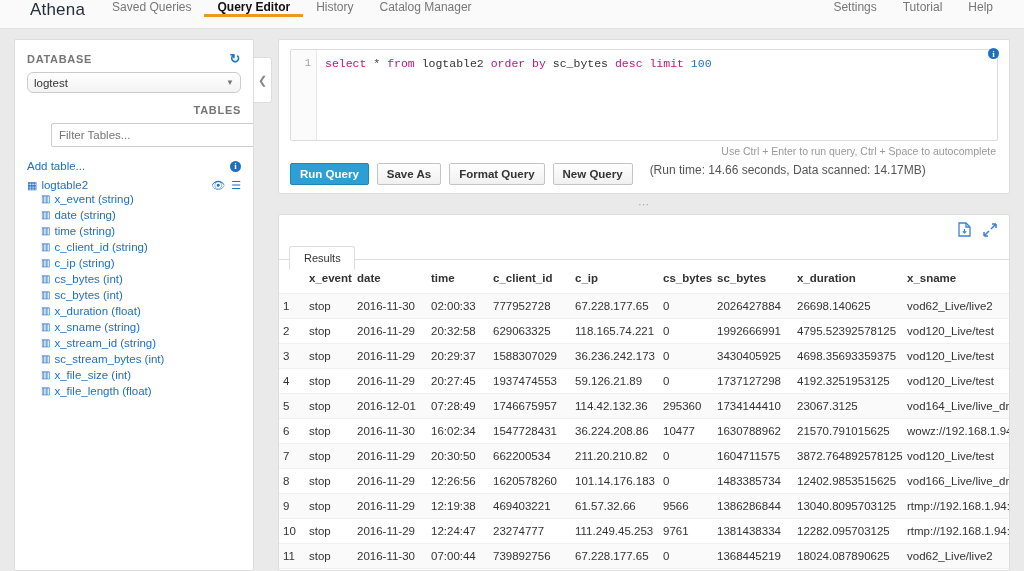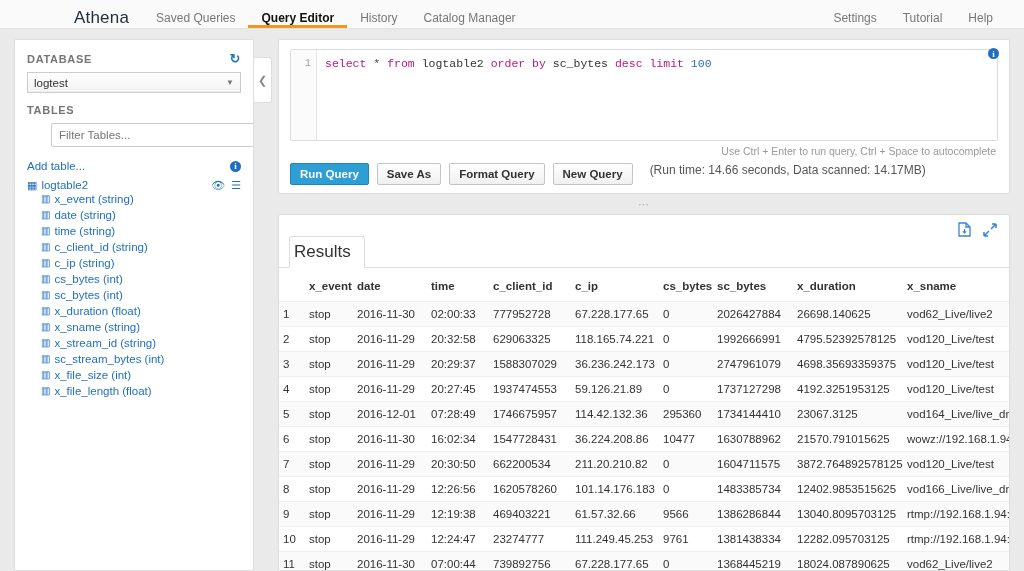--- a/index.html
+++ b/index.html
@@ -11,23 +11,22 @@
     font-family: "Liberation Sans", sans-serif;
     font-size: 12px;
     color: #333;
   }
 
   
   #topnav {
     height: 29px;
     background: #fafafa;
     display: flex;
-    align-items: flex-end;
+    align-items: flex-start;
     border-bottom: 1px solid #e2e2e2;
-    padding-left: 44px;
   }
   #brand {
     font-size: 17px;
     color: #232f3e;
     padding: 0 14px 0 30px;
     display: flex; align-items: center;
     font-weight: 400;
     letter-spacing: .2px;
   }
   .navtabs { display: flex; align-items: stretch; }
@@ -65,34 +64,34 @@
     flex: 0 0 240px;
     overflow: hidden;
     position: relative;
   }
   .sec-title {
     font-size: 11px;
     color: #767676;
     letter-spacing: .7px;
     font-weight: 600;
     margin: 2px 0 7px 0;
-    display: flex; align-items: center;
+    display: flex; align-items: center; justify-content: flex-end;
   }
   .refresh-icon {
     margin-left: auto;
     color: #1f7ac4;
     font-size: 13px;
     cursor: pointer;
     line-height: 1;
   }
   select.db-select, .db-select {
     width: 100%;
     height: 21px;
     border: 1px solid #ccc;
-    border-radius: 0;
+    border-radius: 6px;
     background: linear-gradient(#fff, #f3f3f3);
     font-size: 11.5px;
     color: #333;
     padding: 0 6px;
     display: flex; align-items: center;
     cursor: pointer;
     position: relative;
   }
   .db-select .caret {
     margin-left: auto; font-size: 8px; color: #777;
@@ -274,29 +273,29 @@
     color: #3b82d6;
   }
   .act-icon { cursor: pointer; line-height: 1; }
   #tabstrip {
     display: flex;
     border-bottom: 1px solid #ddd;
     padding-left: 10px;
     margin-top: 14px;
   }
   .restab {
-    padding: 5px 13px 5px 4px;
-    font-size: 17px;
+    padding: 5px 13px 5px 14px;
+    font-size: 11px;
     color: #333;
     border: 1px solid #ddd;
     border-bottom: 1px solid #fff;
     border-radius: 3px 3px 0 0;
     background: #fff;
     position: relative;
-    top: 1px;
+    top: 11px;
     cursor: pointer;
   }
   #grid-wrap { overflow: hidden; }
   table.grid {
     border-collapse: collapse;
     width: 100%;
     table-layout: fixed;
     font-size: 11.5px;
   }
   table.grid th {
@@ -539,21 +538,21 @@
                 <td>vod120_Live/test</td>
               </tr>
               <tr class="alt">
                 <td class="idx">3</td>
                 <td>stop</td>
                 <td>2016-11-29</td>
                 <td>20:29:37</td>
                 <td>1588307029</td>
                 <td>36.236.242.173</td>
                 <td>0</td>
-                <td>2747961079</td>
+                <td>3430405925</td>
                 <td>4698.35693359375</td>
                 <td>vod120_Live/test</td>
               </tr>
               <tr>
                 <td class="idx">4</td>
                 <td>stop</td>
                 <td>2016-11-29</td>
                 <td>20:27:45</td>
                 <td>1937474553</td>
                 <td>59.126.21.89</td>

